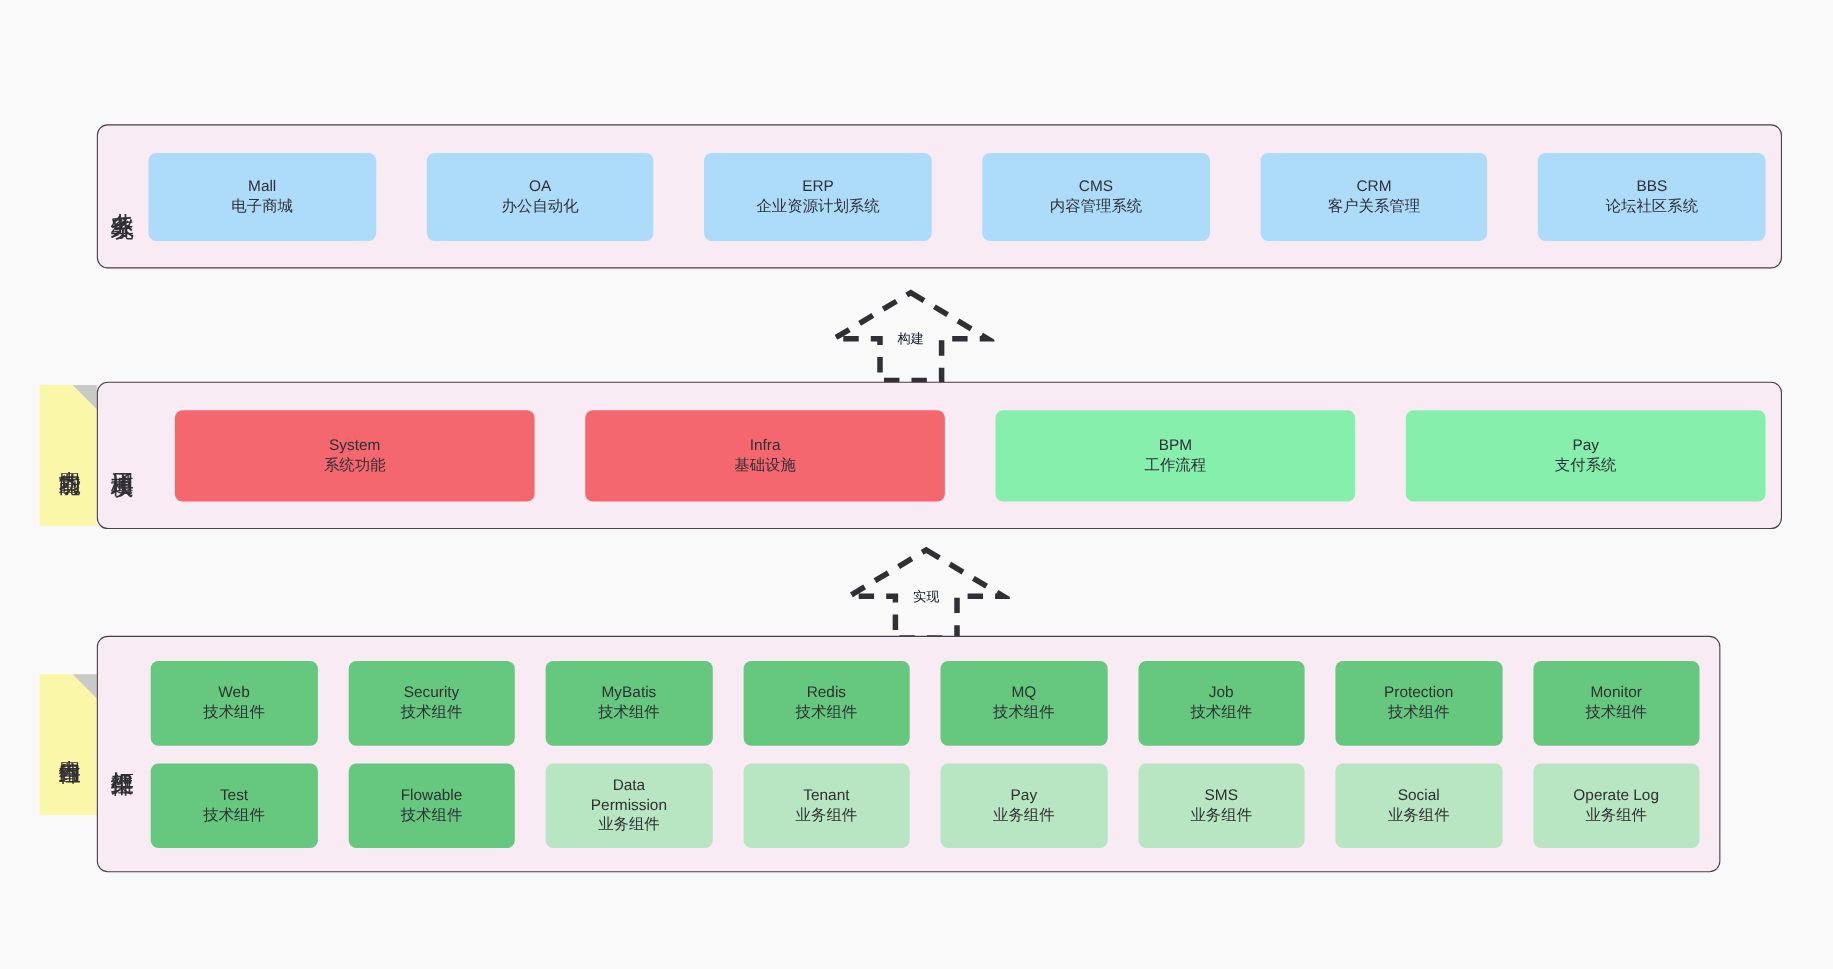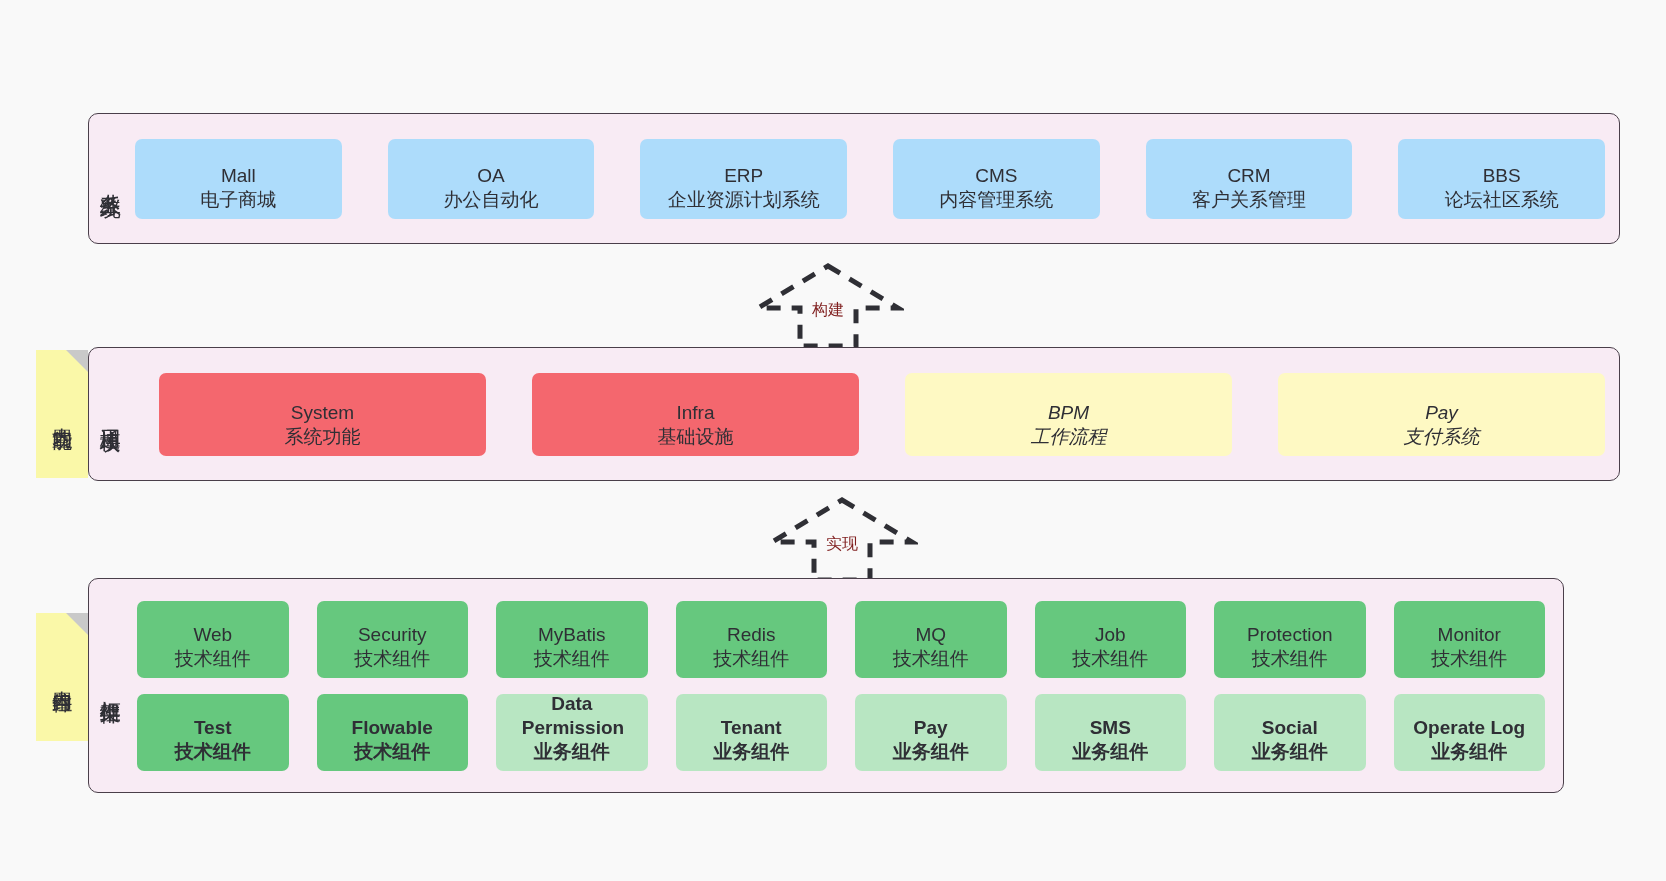--- a/index.html
+++ b/index.html
@@ -59,34 +59,34 @@
   }
 
   
   .node{
     flex:1 1 0;
     min-width:0;
     border-radius:7px;
     display:flex;
     flex-direction:column;
     align-items:center;
-    justify-content:flex-end;
+    justify-content:center;
     text-align:center;
-    font-size:19px;
+    font-size:14px;
     line-height:1.28;
     color:#2f2f35;
     padding:6px 4px;
     box-sizing:border-box;
   }
   .node .t1{white-space:normal;}
   .node .t2{white-space:nowrap;}
 
   .blue{background:#ADDCFB;height:80px;}
   .red{background:#F4676E;height:83px;}
-  .pink{background:#fef9c3;height:83px;font-style:italic;}
+  .pink{background:#86efac;height:83px;}
   .green{background:#66C87E;height:77px;}
   .lgreen{background:#B8E6C2;height:77px;}
 
   
   .note{
     position:absolute;
     width:52px;
     background:#FAF8A8;
     color:#2f2f35;
     font-size:20px;
@@ -105,22 +105,22 @@
     top:0;right:0;
     width:0;height:0;
     border-top:22px solid #C9C9C9;
     border-left:22px solid transparent;
   }
 
   
   .conn{position:absolute;}
   .conn .lbl{
     position:absolute;
-    font-size:16px;
-    color:#7f1d1d;
+    font-size:12px;
+    color:#0f172a;
     white-space:nowrap;
     left:50%;
     transform:translateX(-50%);
     top:38px;
     background:transparent;
   }
 </style>
 </head>
 <body>
 
@@ -242,21 +242,21 @@
           <div class="node green">
             <span class="t1">Protection</span>
             <span class="t2">技术组件</span>
           </div>
           <div class="node green">
             <span class="t1">Monitor</span>
             <span class="t2">技术组件</span>
           </div>
         </div>
 
-        <div class="row" style="gap:28px;font-weight:bold;">
+        <div class="row" style="gap:28px;">
           <div class="node green">
             <span class="t1">Test</span>
             <span class="t2">技术组件</span>
           </div>
           <div class="node green">
             <span class="t1">Flowable</span>
             <span class="t2">技术组件</span>
           </div>
           <div class="node lgreen">
             <span class="t1" style="max-width:100px;">Data Permission</span>

